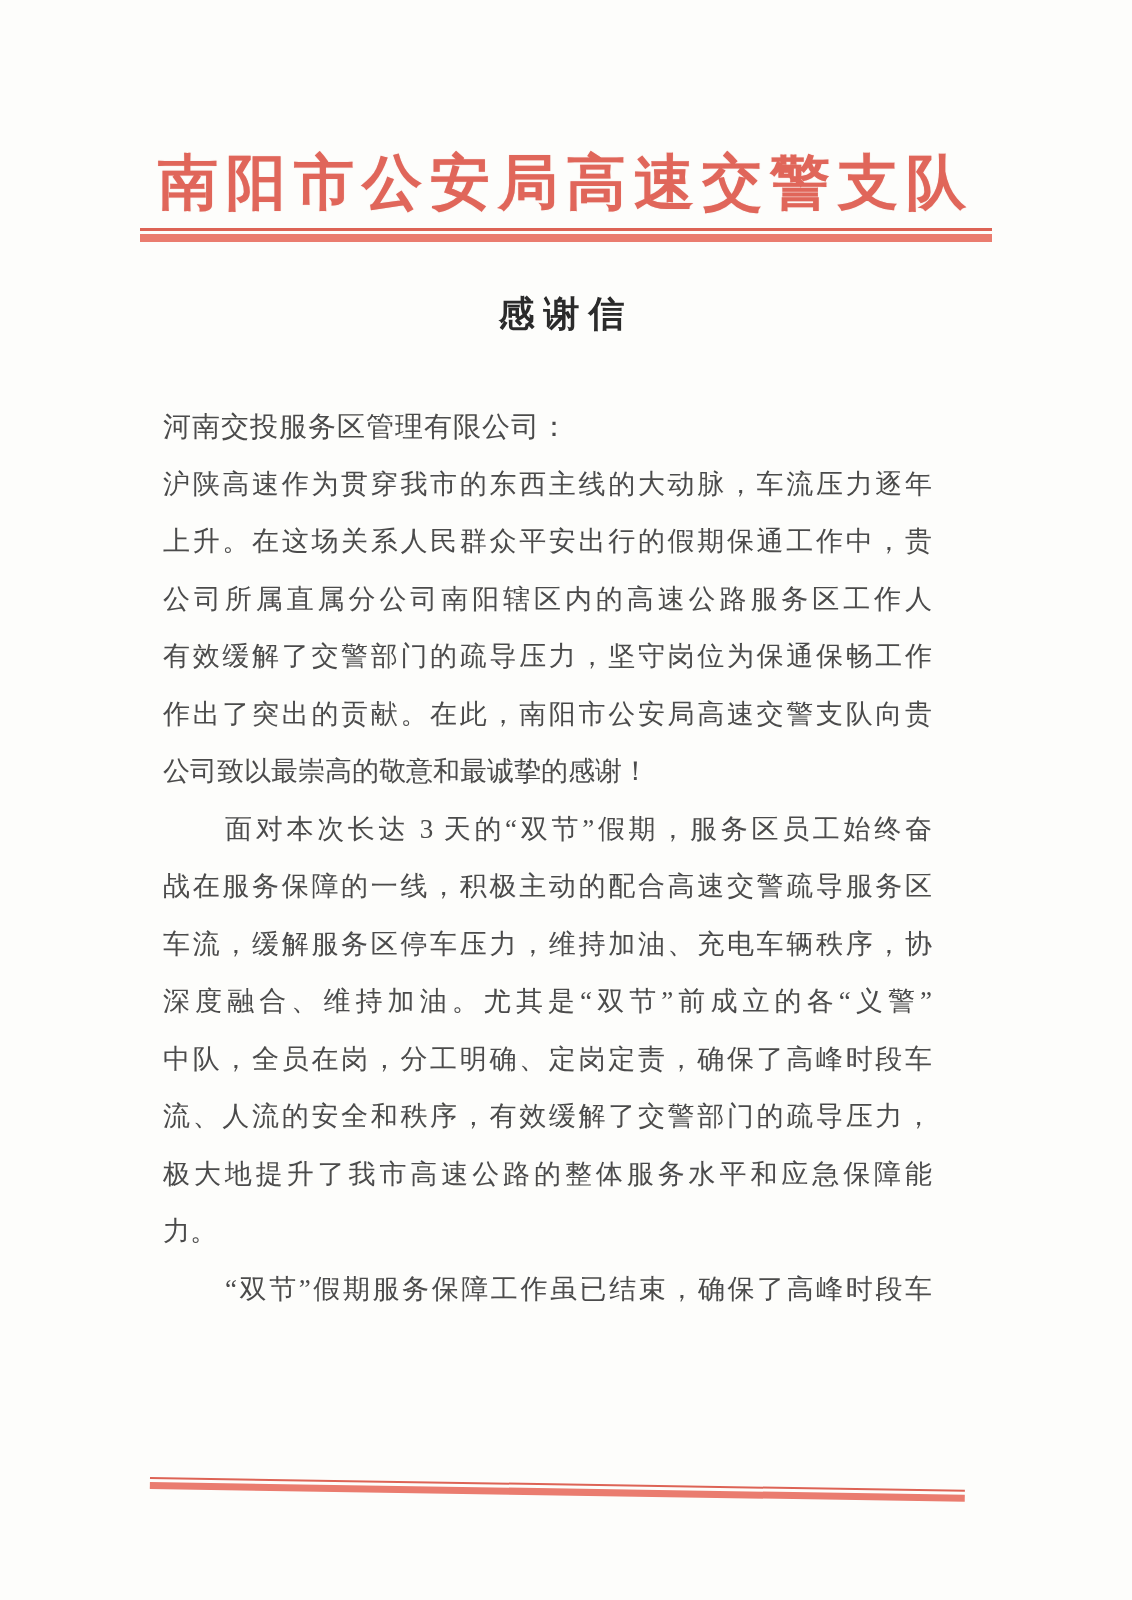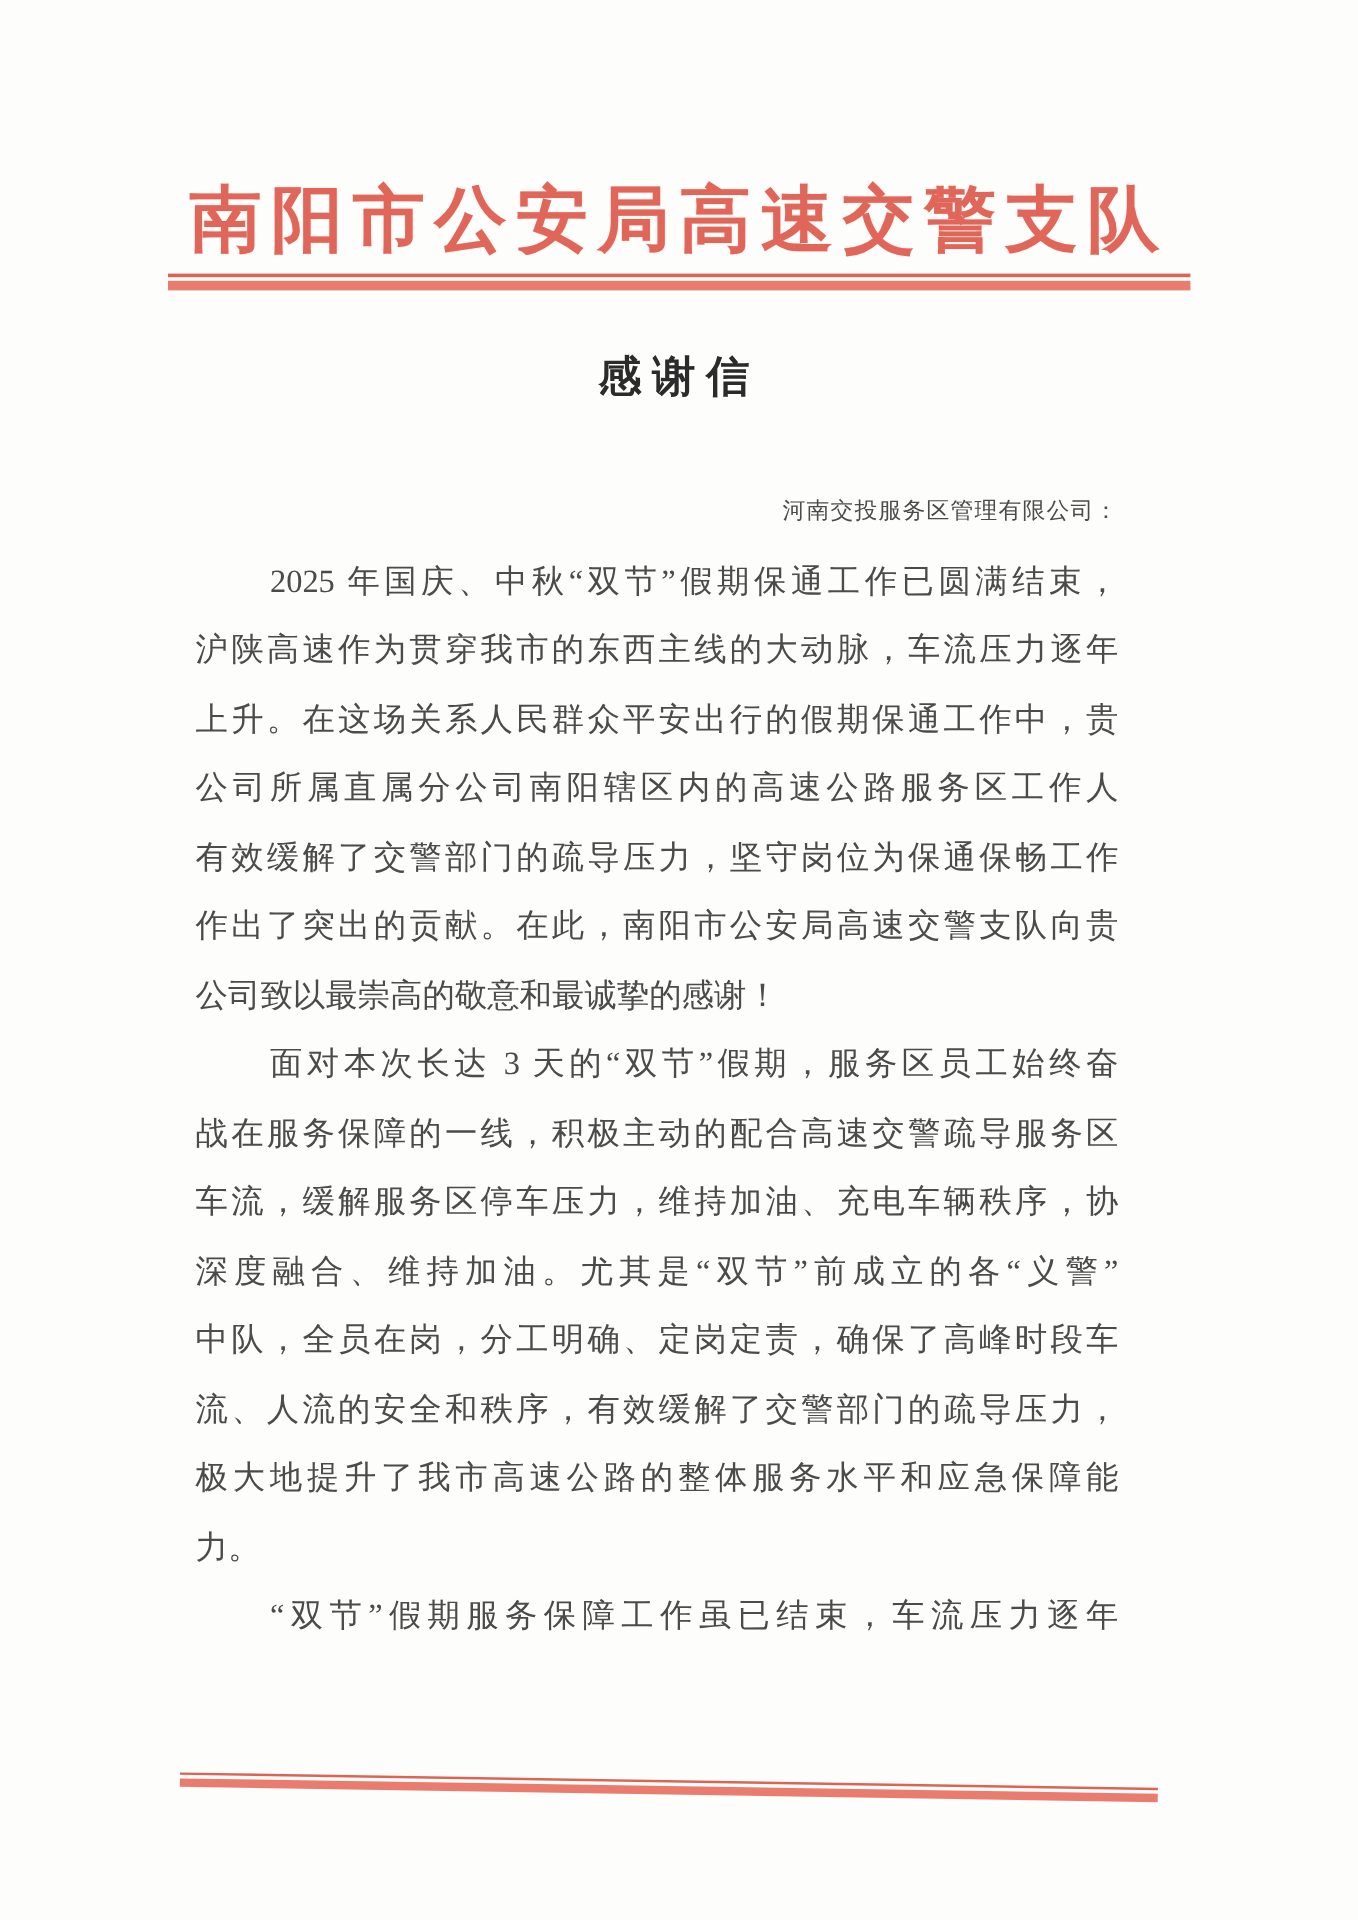--- a/index.html
+++ b/index.html
@@ -40,21 +40,21 @@
   }
 
   
   .body {
     width:769px;
     margin:58px 0 0 163px;
     font-size:27px;
     color:#4b4b4b;
   }
   .ln { line-height:57.5px; height:57.5px; }
-  .salutation { font-size:19px; letter-spacing:1px;text-align:right; }
+  .salutation { font-size:28px; letter-spacing:1px; }
   .j { text-align:justify; text-align-last:justify; }
   .indent { padding-left:62px; }
 
   
   .seal-bleed {
     position:absolute;
     left:306px; top:662px;
     width:294px; height:294px;
     border:3px solid rgba(219,108,96,0.20);
     border-radius:50%;
@@ -83,36 +83,35 @@
   <div class="header-rule">
     <div class="rule-thin"></div>
     <div class="rule-thick"></div>
   </div>
 
   <div class="letter-title">感谢信</div>
 
   <div class="body">
     <div class="ln salutation">河南交投服务区管理有限公司：</div>
 
-    <div class="ln j indent">2025 年国庆、中秋“双节”假期保通工作已圆满结束，</div>
     <div class="ln j">沪陕高速作为贯穿我市的东西主线的大动脉，车流压力逐年</div>
     <div class="ln j">上升。在这场关系人民群众平安出行的假期保通工作中，贵</div>
     <div class="ln j">公司所属直属分公司南阳辖区内的高速公路服务区工作人</div>
     <div class="ln j">有效缓解了交警部门的疏导压力，坚守岗位为保通保畅工作</div>
     <div class="ln j">作出了突出的贡献。在此，南阳市公安局高速交警支队向贵</div>
     <div class="ln">公司致以最崇高的敬意和最诚挚的感谢！</div>
     <div class="ln j indent">面对本次长达 3 天的“双节”假期，服务区员工始终奋</div>
     <div class="ln j">战在服务保障的一线，积极主动的配合高速交警疏导服务区</div>
     <div class="ln j">车流，缓解服务区停车压力，维持加油、充电车辆秩序，协</div>
     <div class="ln j">深度融合、维持加油。尤其是“双节”前成立的各“义警”</div>
     <div class="ln j">中队，全员在岗，分工明确、定岗定责，确保了高峰时段车</div>
     <div class="ln j">流、人流的安全和秩序，有效缓解了交警部门的疏导压力，</div>
     <div class="ln j">极大地提升了我市高速公路的整体服务水平和应急保障能</div>
     <div class="ln">力。</div>
-    <div class="ln j indent">“双节”假期服务保障工作虽已结束，车流压力逐年</div>
+    <div class="ln j indent">“双节”假期服务保障工作虽已结束，确保了高峰时段车</div>
   </div>
 
   <div class="seal-bleed"></div>
 
   <div class="footer-rule">
     <div class="rule-thin"></div>
     <div class="rule-thick"></div>
   </div>
 
 </div>

